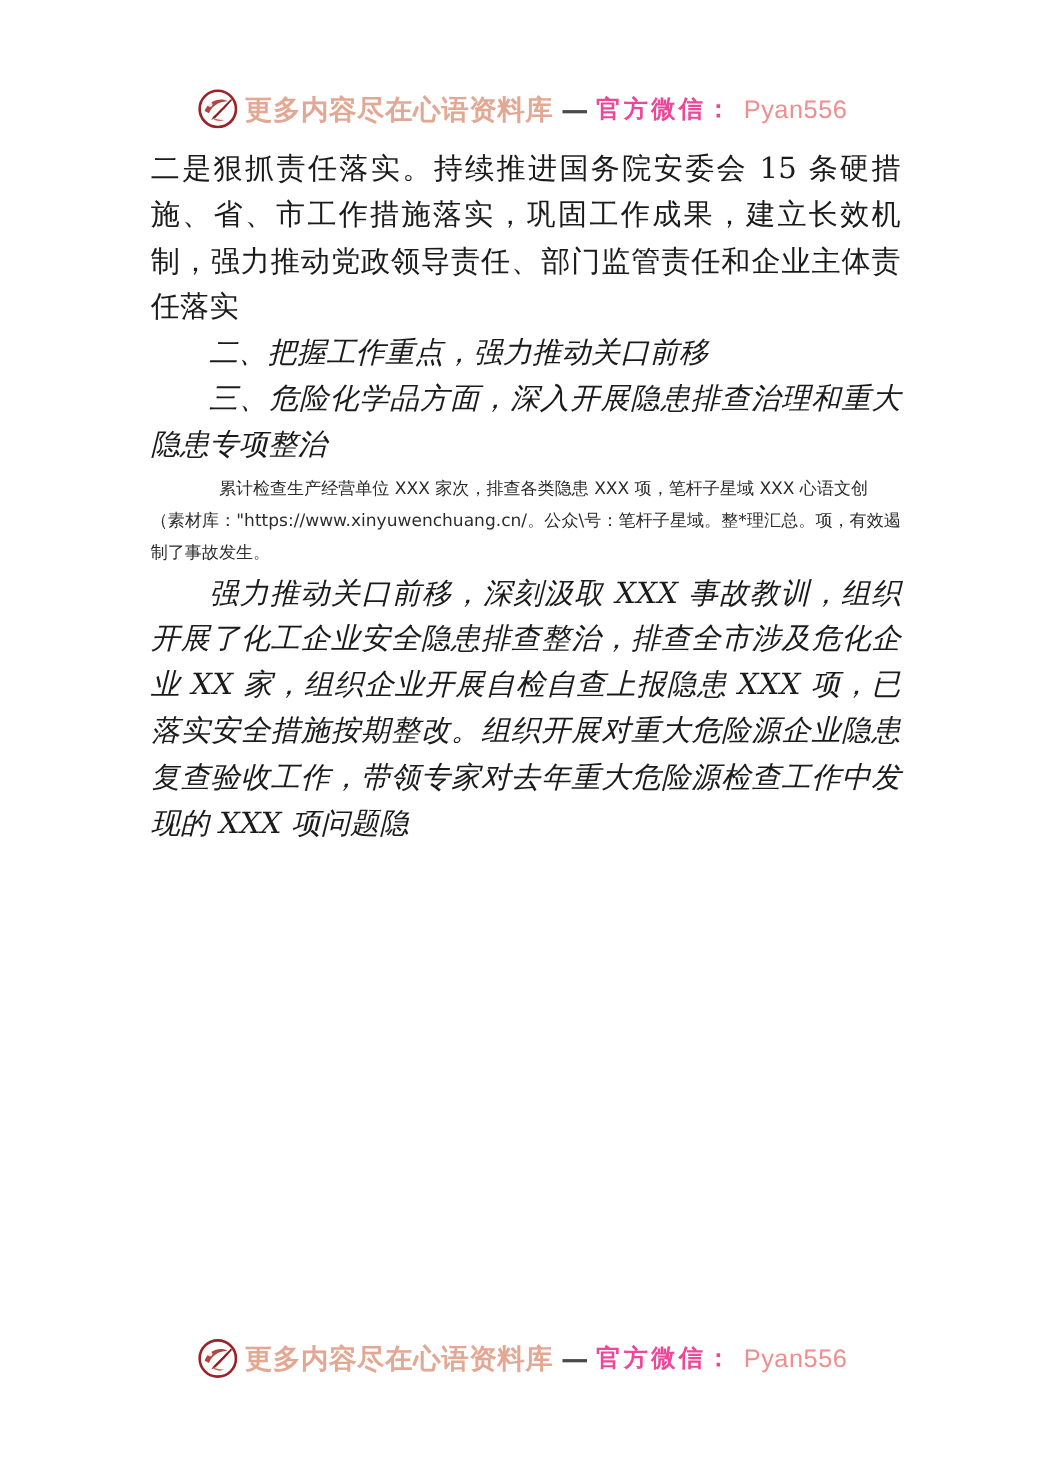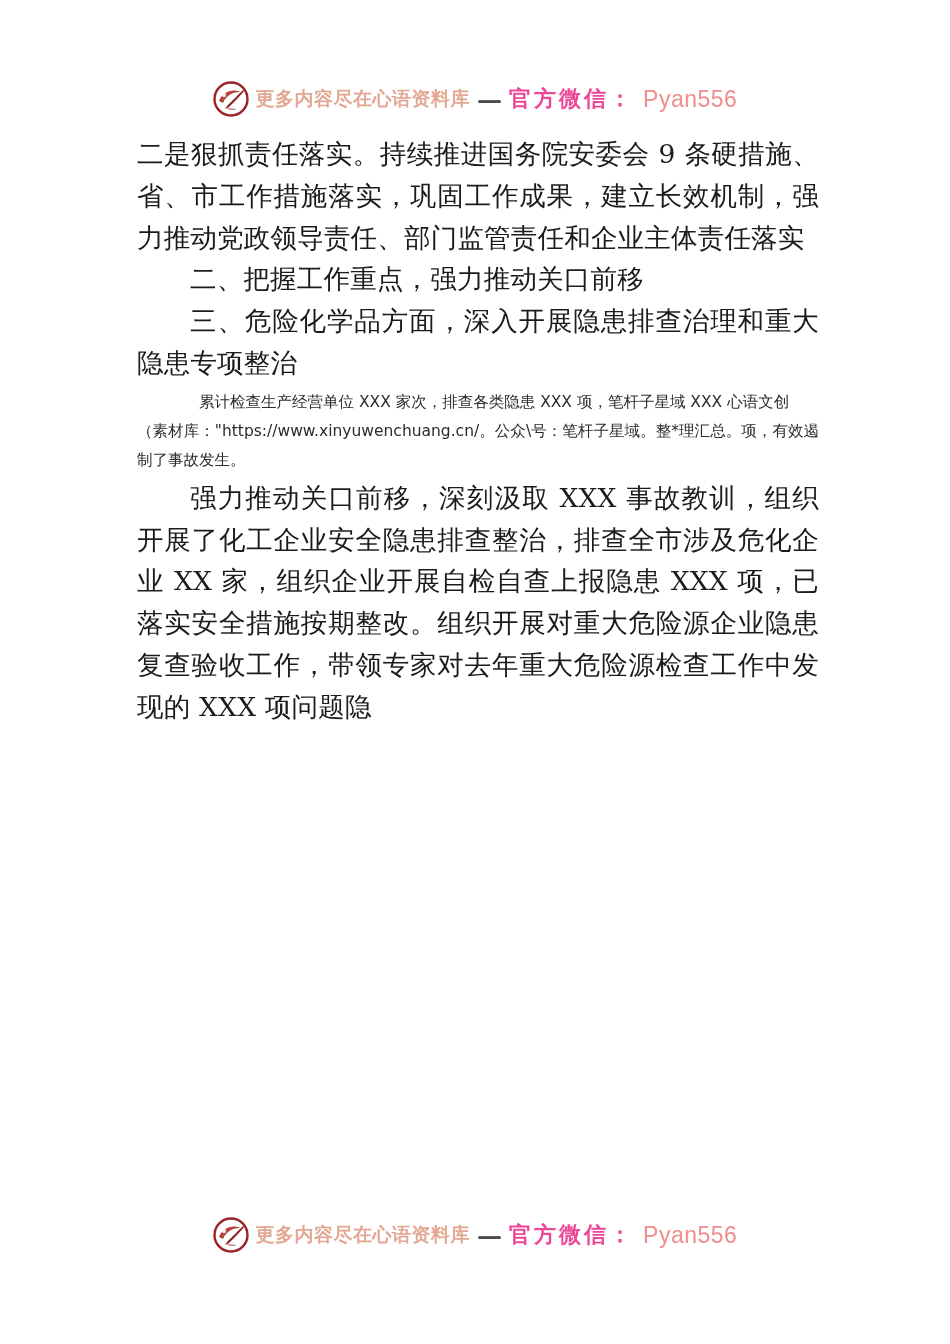--- a/index.html
+++ b/index.html
@@ -39,21 +39,21 @@
   .wm-logo {
     position: relative;
     width: 36px;
     height: 36px;
     flex: 0 0 36px;
   }
   .wm-logo svg { display: block; width: 36px; height: 36px; }
 
   .wm-main {
     font-family: "DejaVu Serif", "Liberation Serif", serif;
-    font-size: 19px;
+    font-size: 25px;
     font-weight: 700;
     color: #e3a893;
     letter-spacing: 0.5px;
   }
   .wm-dash {
     font-size: 25px;
     font-weight: 700;
     color: #4a4a4a;
     letter-spacing: 0;
   }
@@ -84,21 +84,21 @@
   p.para {
     margin: 0;
     font-family: "DejaVu Serif", "Liberation Serif", serif;
     font-size: 26.5px;
     line-height: 41.8px;
     color: #1b1b1b;
     text-align: justify;
     text-justify: inter-character;
     letter-spacing: 0.2px;
   }
-  p.indent { text-indent: 2em; }
+  p.indent { text-indent: 2em; font-style: italic; }
 
   .small-block {
     margin: 4px 0 2px 0;
     font-family: "DejaVu Sans", "Liberation Sans", sans-serif;
     font-size: 15.5px;
     line-height: 29px;
     color: #2b2b2b;
     text-align: justify;
     text-justify: inter-character;
   }
@@ -121,21 +121,21 @@
         </svg>
       </span>
       <span class="wm-main">更多内容尽在心语资料库</span>
       <span class="wm-dash">—</span>
       <span class="wm-label">官方微信：</span>
       <span class="wm-id">Pyan556</span>
     </div>
   </div>
 
   <div class="body-area">
-    <p class="para">二是狠抓责任落实。持续推进国务院安委会 9 条硬措施、省、市工作措施落实，巩固工作成果，建立长效机制，强力推动党政领导责任、部门监管责任和企业主体责任落实</p>
+    <p class="para">二是狠抓责任落实。持续推进国务院安委会 15 条硬措施、省、市工作措施落实，巩固工作成果，建立长效机制，强力推动党政领导责任、部门监管责任和企业主体责任落实</p>
     <p class="para indent">二、把握工作重点，强力推动关口前移</p>
     <p class="para indent">三、危险化学品方面，深入开展隐患排查治理和重大隐患专项整治</p>
 
     <div class="small-block">
       <span class="sb-indent">累计检查生产经营单位 XXX 家次，排查各类隐患 XXX 项，笔杆子星域 XXX 心语文创</span>
       <span>（素材库："https://www.xinyuwenchuang.cn/。公众\号：笔杆子星域。整*理汇总。项，有效遏制了事故发生。</span>
     </div>
 
     <p class="para indent">强力推动关口前移，深刻汲取 XXX 事故教训，组织开展了化工企业安全隐患排查整治，排查全市涉及危化企业 XX 家，组织企业开展自检自查上报隐患 XXX 项，已落实安全措施按期整改。组织开展对重大危险源企业隐患复查验收工作，带领专家对去年重大危险源检查工作中发现的 XXX 项问题隐</p>
   </div>

